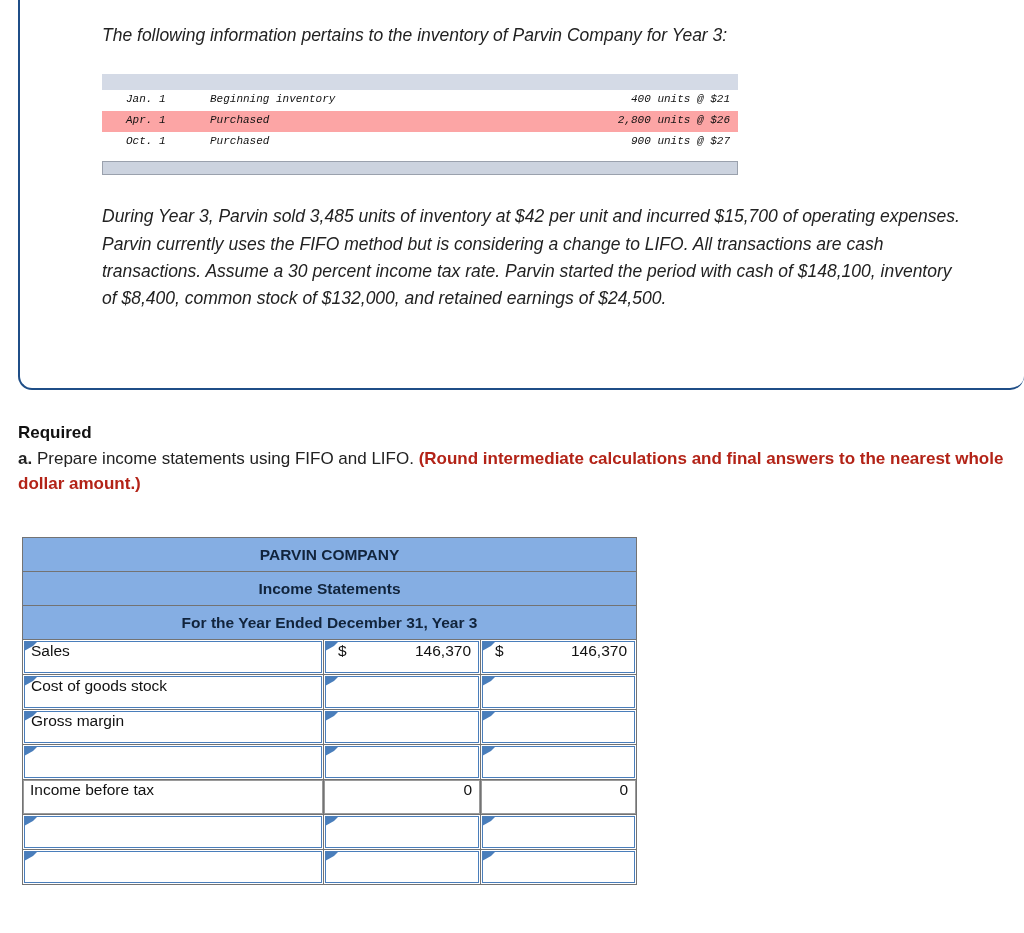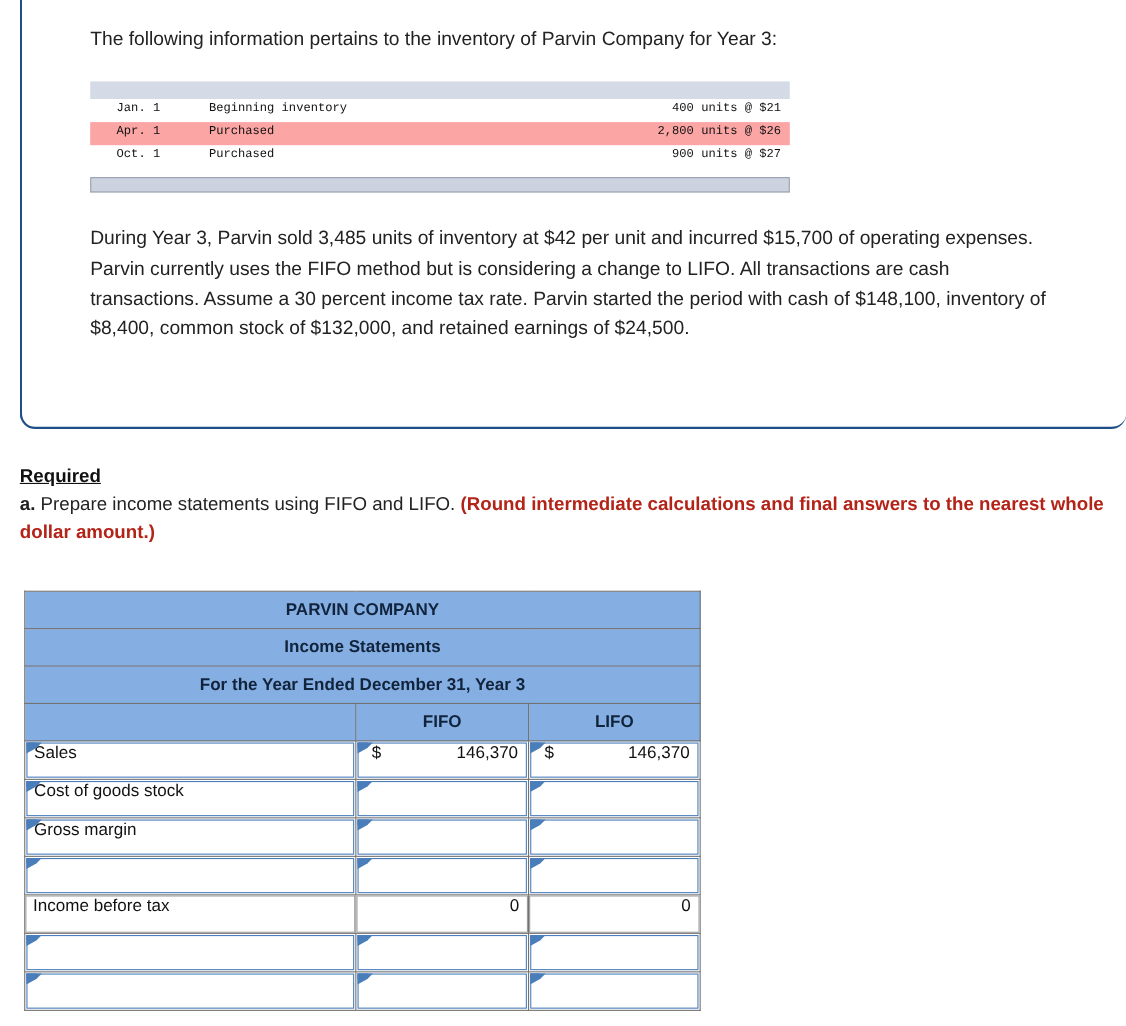--- a/index.html
+++ b/index.html
@@ -24,21 +24,21 @@
     border-bottom-right-radius: 14px;
     background: #fff;
     padding: 40px 0 26px 0;
     height: 430px;
   }
   #problem-card::after {
     content:"";
     position:absolute; right:0; top:0; bottom:0; width:2px;
     background:transparent;
   }
-  .card-inner { padding: 24px 60px 0 62px; }
+  .card-inner { padding: 24px 60px 0 82px; font-style: italic; }
 
   .intro-line {
     font-size: 17.5px;
     line-height: 1.35;
     color: #222;
     margin: 0 0 26px 0;
   }
 
   
   .inv-wrap { width: 636px; margin: 0 0 28px 0; }
@@ -76,21 +76,21 @@
     margin: 0;
     max-width: 890px;
   }
 
   
   #required-block {
     position: absolute;
     left: 18px; top: 420px;
     width: 1000px;
   }
-  .req-title { font-size: 17px; font-weight: bold; color: #111; line-height: 1.5; text-decoration: underline; }
+  .req-title { font-size: 17px; font-weight: bold; color: #111; line-height: 1.5; }
   .req-line  { font-size: 17px; color: #222; line-height: 1.52; }
   .req-line b { font-weight: bold; }
   .req-red   { color: #b32317; font-weight: bold; }
 
   
   #worksheet {
     position: absolute;
     left: 22px; top: 537px;
     width: 614px;
     border-collapse: collapse;
@@ -212,25 +212,20 @@
   <tbody>
     <tr>
       <td class="hdr" colspan="3">PARVIN COMPANY</td>
     </tr>
     <tr>
       <td class="hdr" colspan="3">Income Statements</td>
     </tr>
     <tr>
       <td class="hdr" colspan="3">For the Year Ended December 31, Year 3</td>
     </tr>
-    <tr>
-      <td class="hdr-blank"></td>
-      <td class="hdr">FIFO</td>
-      <td class="hdr">LIFO</td>
-    </tr>
 
     <tr>
       <td>
         <div class="cellbox">
             <span class="tri"></span>
           <span class="txt">Sales</span>
           </div>
       </td>
       <td>
         <div class="cellbox">

